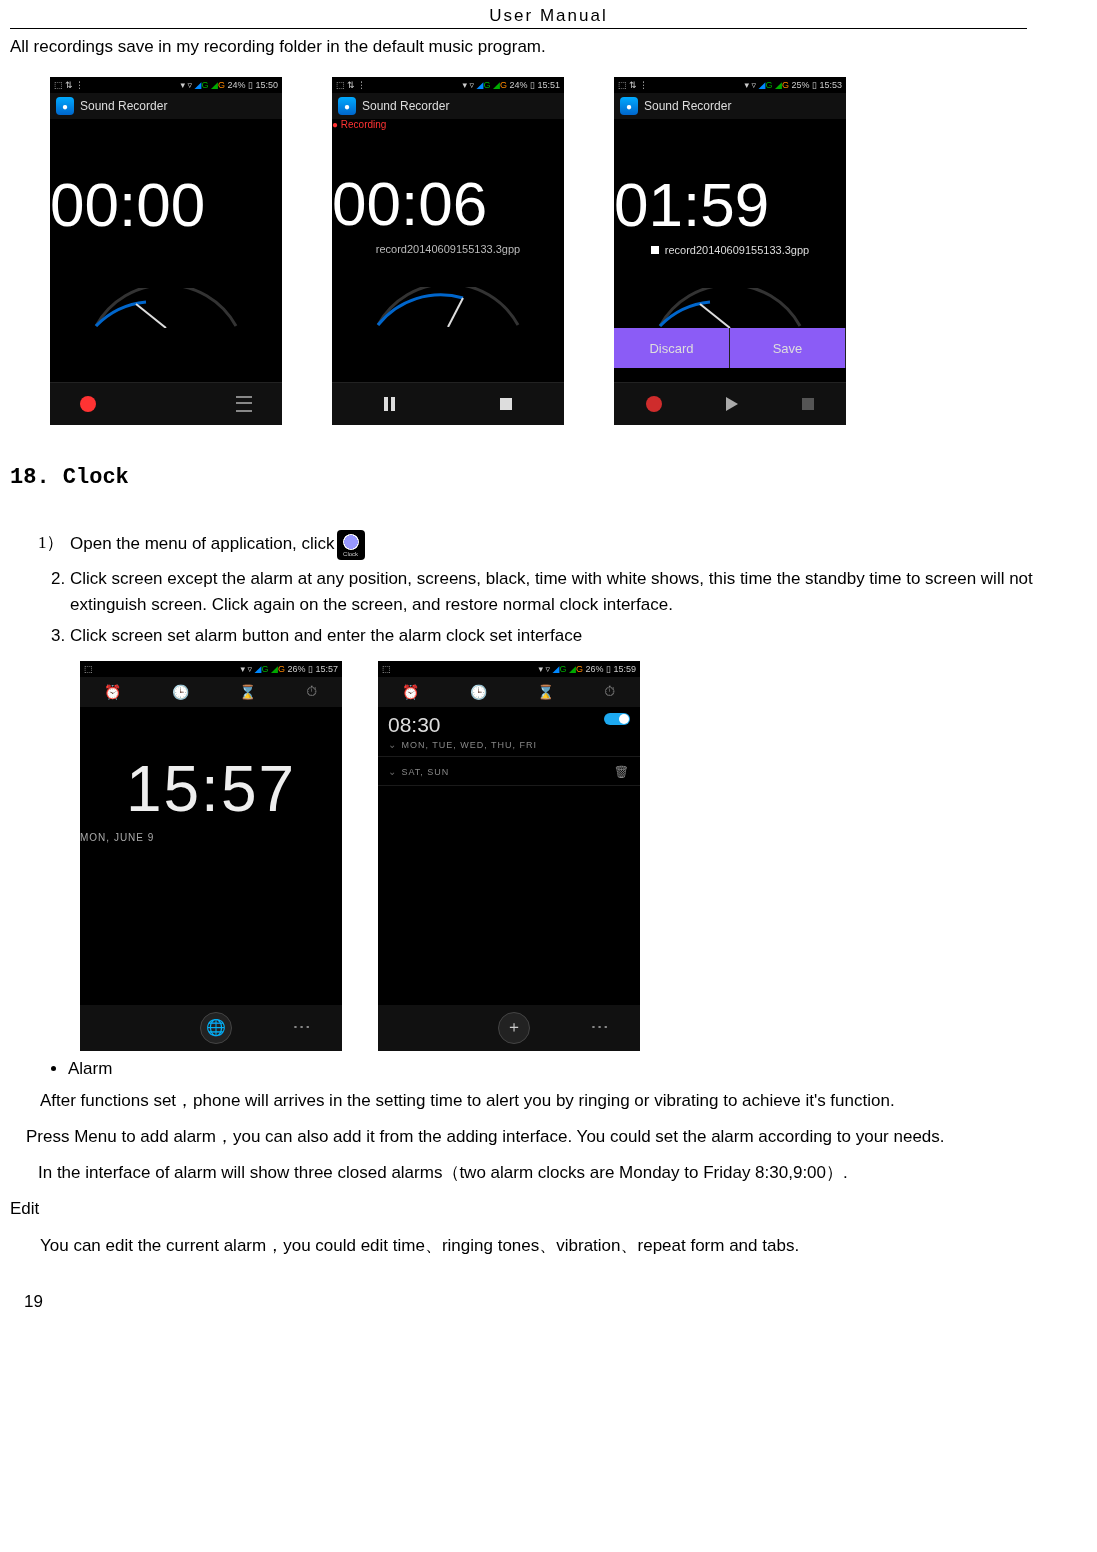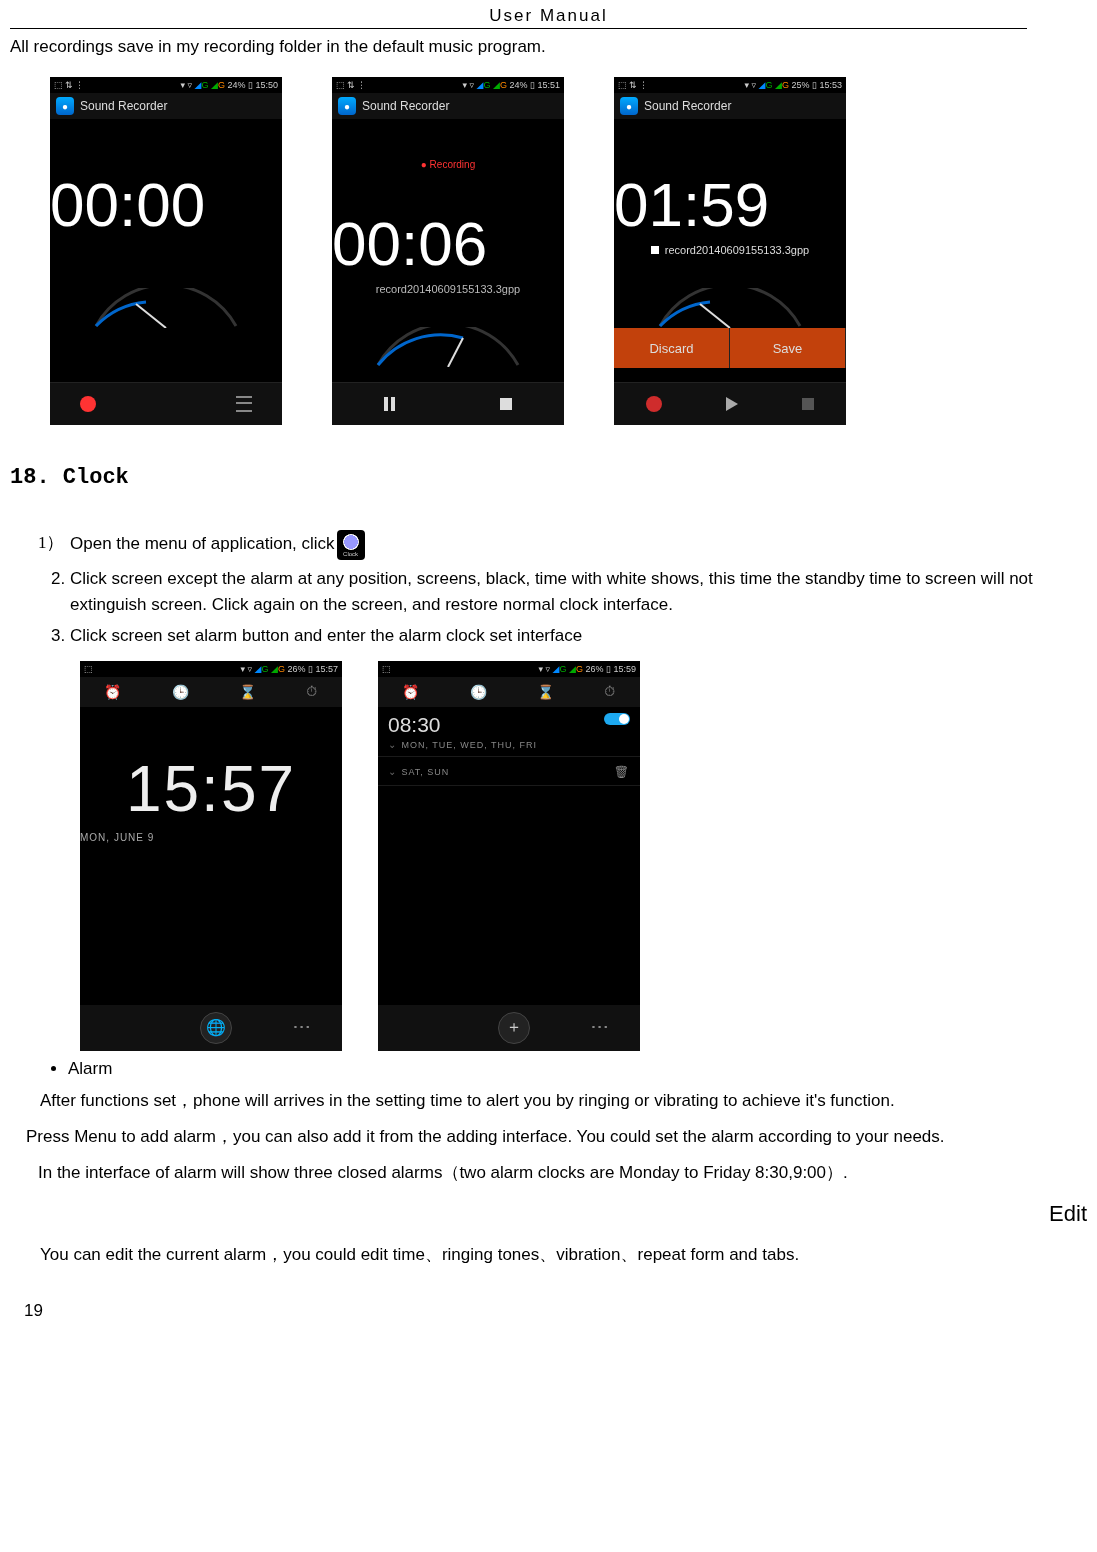--- a/index.html
+++ b/index.html
@@ -77,21 +77,21 @@
     color:#fff;
     margin-top:32px;
   }
   .subline {
     text-align:center;
     font-size:11px;
     color:#bbb;
     margin-top:4px;
     height:14px;
   }
-  .redrec { color:#f33; font-size:10px; text-align:center;margin-top:40px;}
+  .redrec { color:#f33; font-size:10px; text-align:left;}
   .vu {
     margin:30px auto 0;
     width:160px;height:40px;
     position:relative;
   }
   .vu svg { width:100%; height:100%; }
   .bottombar {
     margin-top:auto;
     height:42px;
     background:#111;
@@ -102,21 +102,21 @@
   }
   .btnbar-2 { justify-content:space-between; padding:0 30px; }
   .dot-red { width:16px;height:16px;border-radius:50%;background:#f33; }
   .icon-list { width:16px;height:12px;border-top:2px solid #888;border-bottom:2px solid #888;position:relative; }
   .icon-list::before{content:"";position:absolute;top:4px;left:0;right:0;border-top:2px solid #888;}
   .icon-pause { display:flex; gap:3px; }
   .icon-pause span{ width:4px;height:14px;background:#ddd;}
   .icon-stop { width:12px;height:12px;background:#ddd;}
   .icon-play { width:0;height:0;border-left:12px solid #aaa;border-top:7px solid transparent;border-bottom:7px solid transparent;}
   .discard-save {
-    height:40px;background:#c2410c;display:flex;
+    height:40px;background:#8b5cf6;display:flex;
   }
   .discard-save div{
     flex:1;display:flex;align-items:center;justify-content:center;
     color:#ddd;font-size:13px;border-right:1px solid #222;
   }
   .file-white-sq { display:inline-block;width:8px;height:8px;background:#fff;margin-right:6px;}
 
   .section-heading {
     font-family: "SimSun","Courier New",monospace;
     font-size: 22px;
@@ -183,21 +183,21 @@
   .trash { color:#888;font-size:12px;}
   .chev { color:#666;font-size:10px;margin-right:4px;}
   .alarm-head { display:flex;justify-content:space-between;align-items:flex-start;}
 
   ul.bullets {
     margin:6px 0 6px 58px; padding:0;
     list-style:disc;
     font-size:17px;
   }
   .para { font-size:17px; line-height:1.9; margin:4px 30px; text-align:justify;}
-  .para-noindent { font-size:22px; line-height:1.9; margin:0 0 4px 0;text-align:right;}
+  .para-noindent { font-size:17px; line-height:1.9; margin:0 0 4px 0;}
   .pagenum { position:absolute; left:14px; font-size:17px;}
   .footer { height:40px; position:relative; margin-top:30px;}
   .sig-l{color:#08f;}
   .sig-o{color:#0a0;}
 </style>
 </head>
 <body>
 
 <div class="page">
   <div class="header-title">User    Manual</div>

